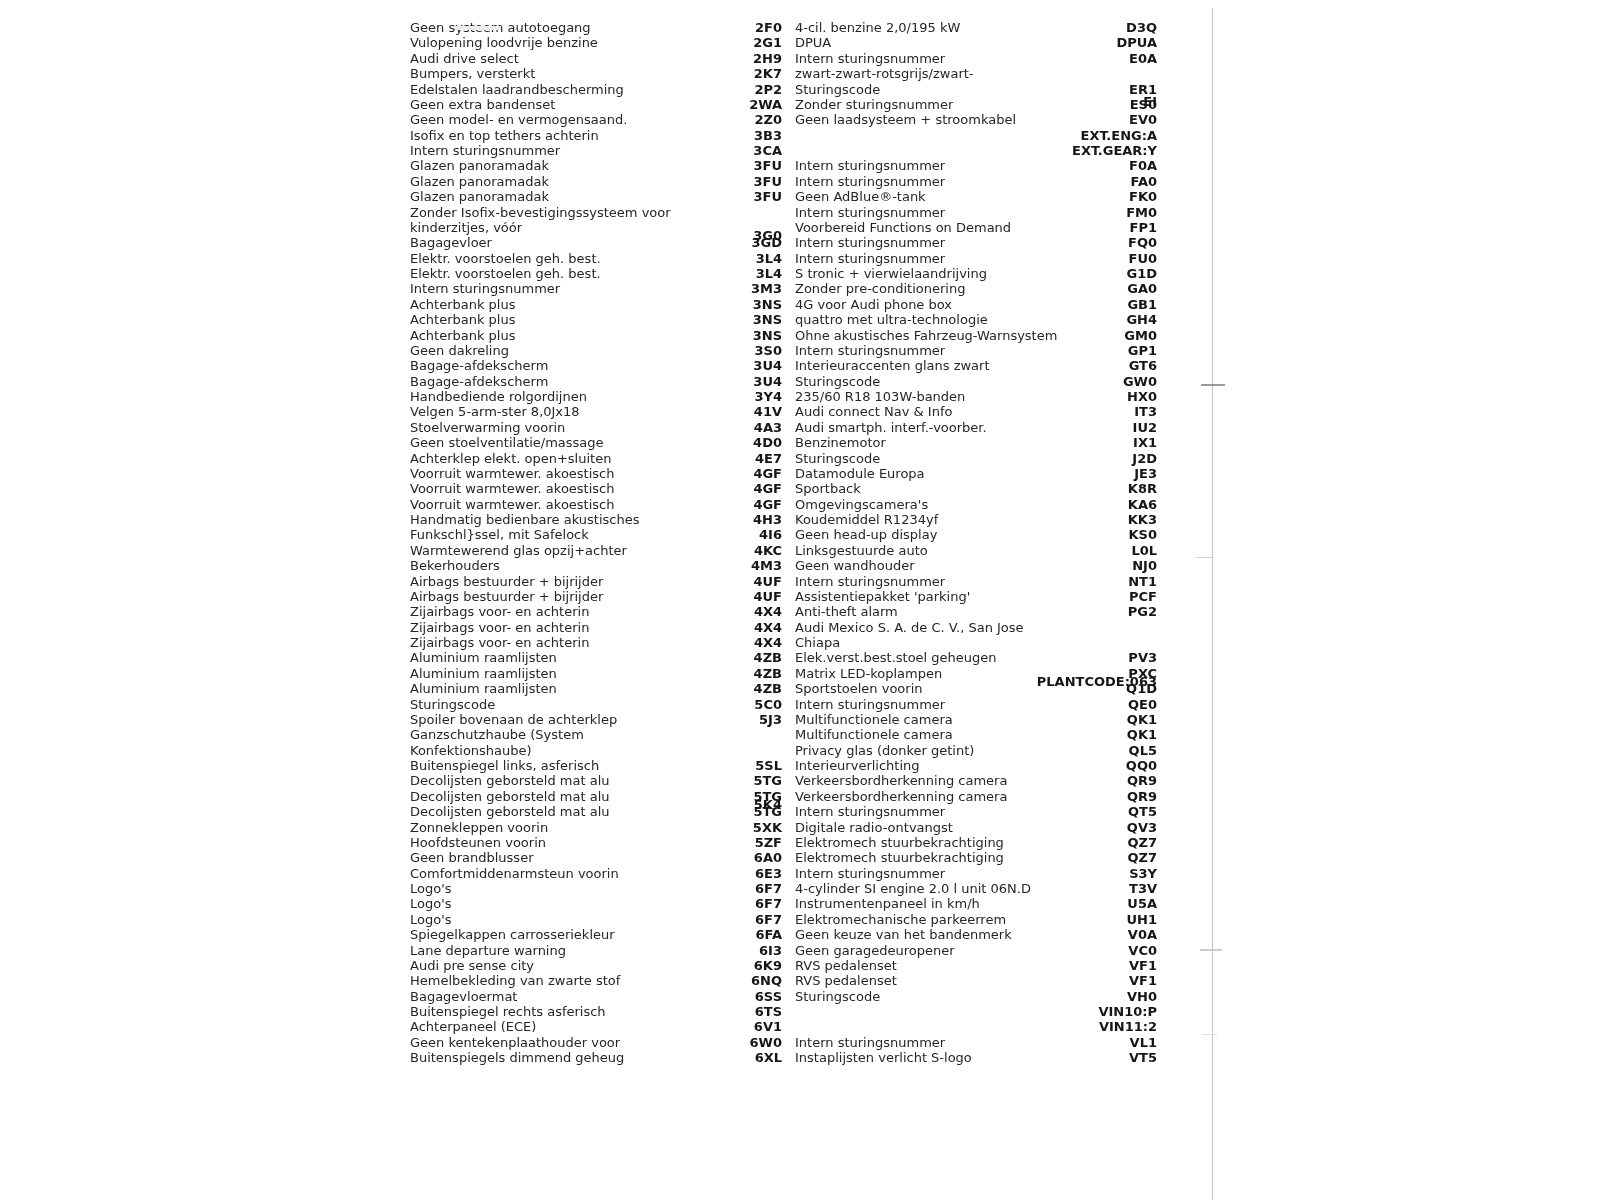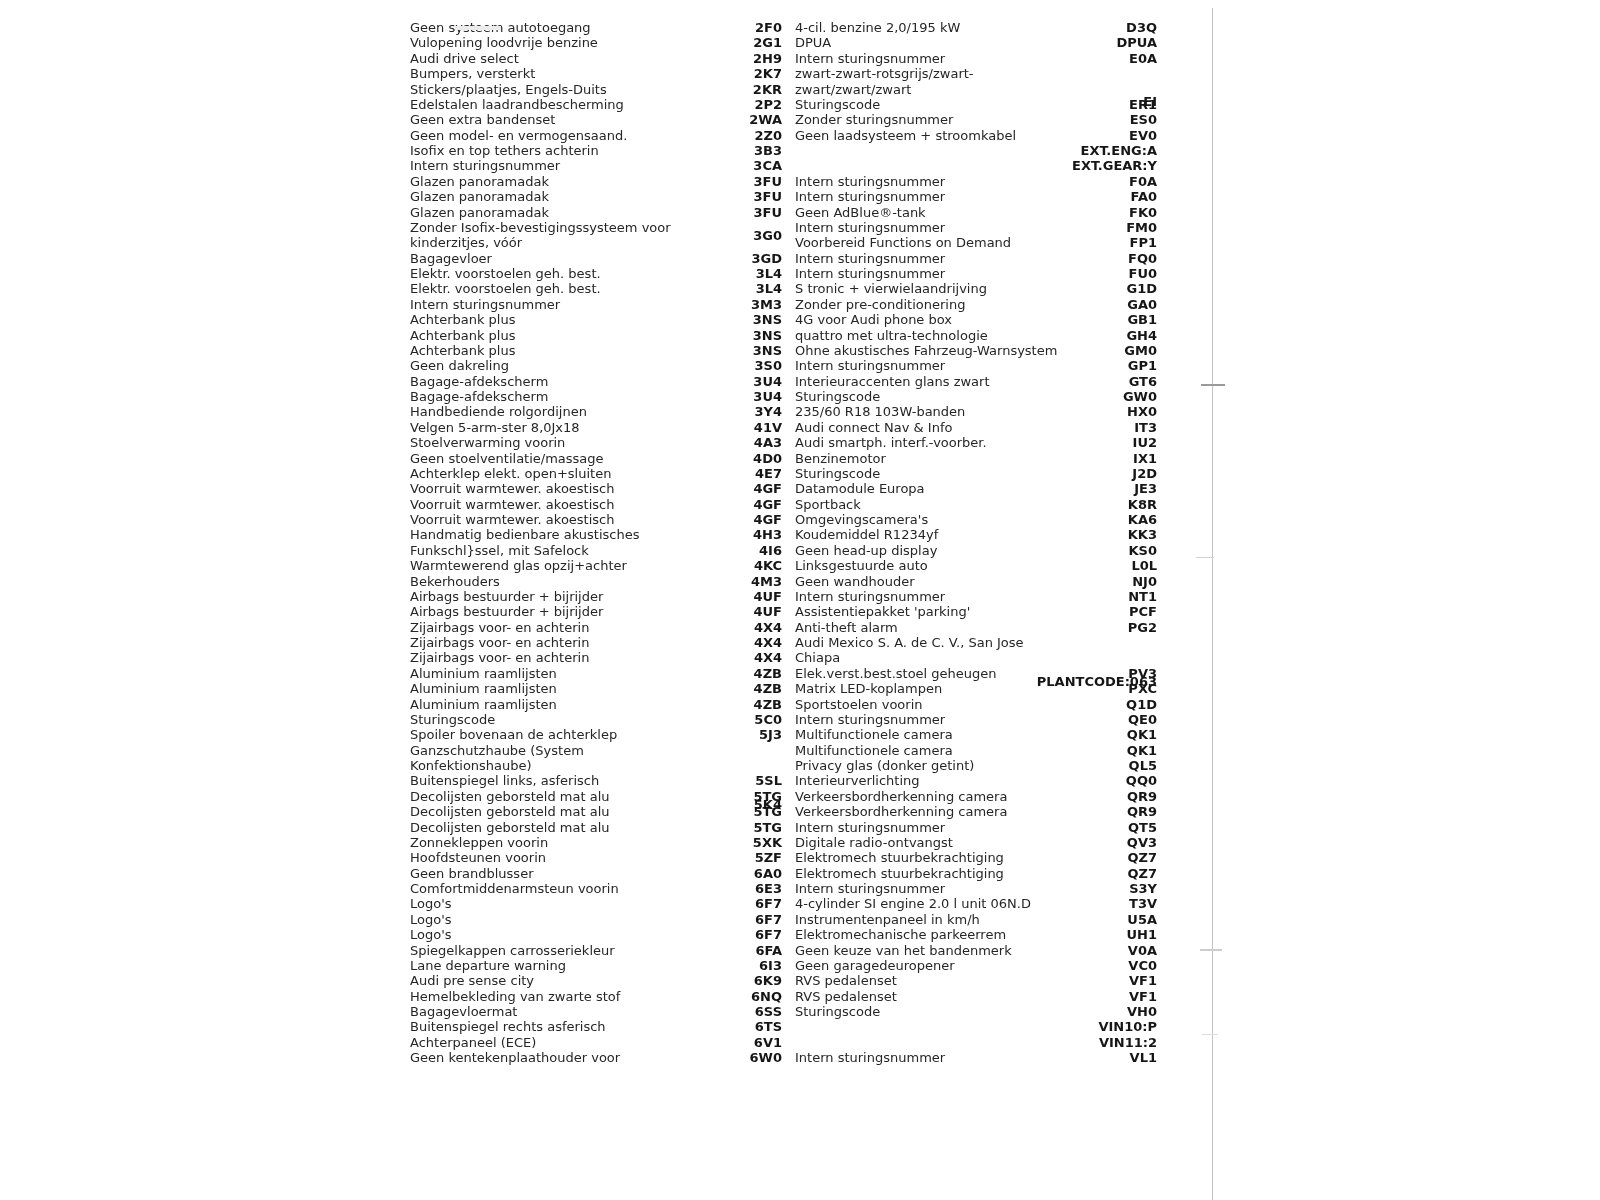--- a/index.html
+++ b/index.html
@@ -88,27 +88,20 @@
         <div class="cell code2">E0A</div>
       </div>
       <div class="line">
         <div class="cell desc1">Bumpers, versterkt</div>
         <div class="cell code1">2K7</div>
         <div class="cell gapc"></div>
         <div class="cell desc2">zwart-zwart-rotsgrijs/zwart-</div>
         <div class="cell code2"></div>
       </div>
       <div class="line">
-        <div class="cell desc1">Stickers/plaatjes, Engels-Duits</div>
-        <div class="cell code1">2KR</div>
-        <div class="cell gapc"></div>
-        <div class="cell desc2">zwart/zwart/zwart</div>
-        <div class="cell code2"></div>
-      </div>
-      <div class="line">
         <div class="cell desc1">Edelstalen laadrandbescherming</div>
         <div class="cell code1">2P2</div>
         <div class="cell gapc"></div>
         <div class="cell desc2">Sturingscode</div>
         <div class="cell code2">ER1</div>
       </div>
       <div class="line">
         <div class="cell desc1">Geen extra bandenset</div>
         <div class="cell code1">2WA</div>
         <div class="cell gapc"></div>
@@ -534,20 +527,27 @@
         <div class="cell gapc"></div>
         <div class="cell desc2"></div>
         <div class="cell code2">VIN11:2</div>
       </div>
       <div class="line">
         <div class="cell desc1">Geen kentekenplaathouder voor</div>
         <div class="cell code1">6W0</div>
         <div class="cell gapc"></div>
         <div class="cell desc2">Intern sturingsnummer</div>
         <div class="cell code2">VL1</div>
+      </div>
+      <div class="line">
+        <div class="cell desc1">Buitenspiegels dimmend geheug</div>
+        <div class="cell code1">6XL</div>
+        <div class="cell gapc"></div>
+        <div class="cell desc2">Instaplijsten verlicht S-logo</div>
+        <div class="cell code2">VT5</div>
       </div>
       <div class="span-code right" style="top: 46.17px; margin-top: 20px;">EI</div>
       <div class="span-code left" style="top: 200.07px;">3G0</div>
       <div class="span-code right" style="top: 646.38px;">PLANTCODE:063</div>
       <div class="span-code left" style="top: 769.5px;">5K4</div>
     </div>
   <div class="page-edge"></div>
   <div class="tick tick1"></div>
   <div class="tick tick2"></div>
   <div class="tick tick3"></div>

